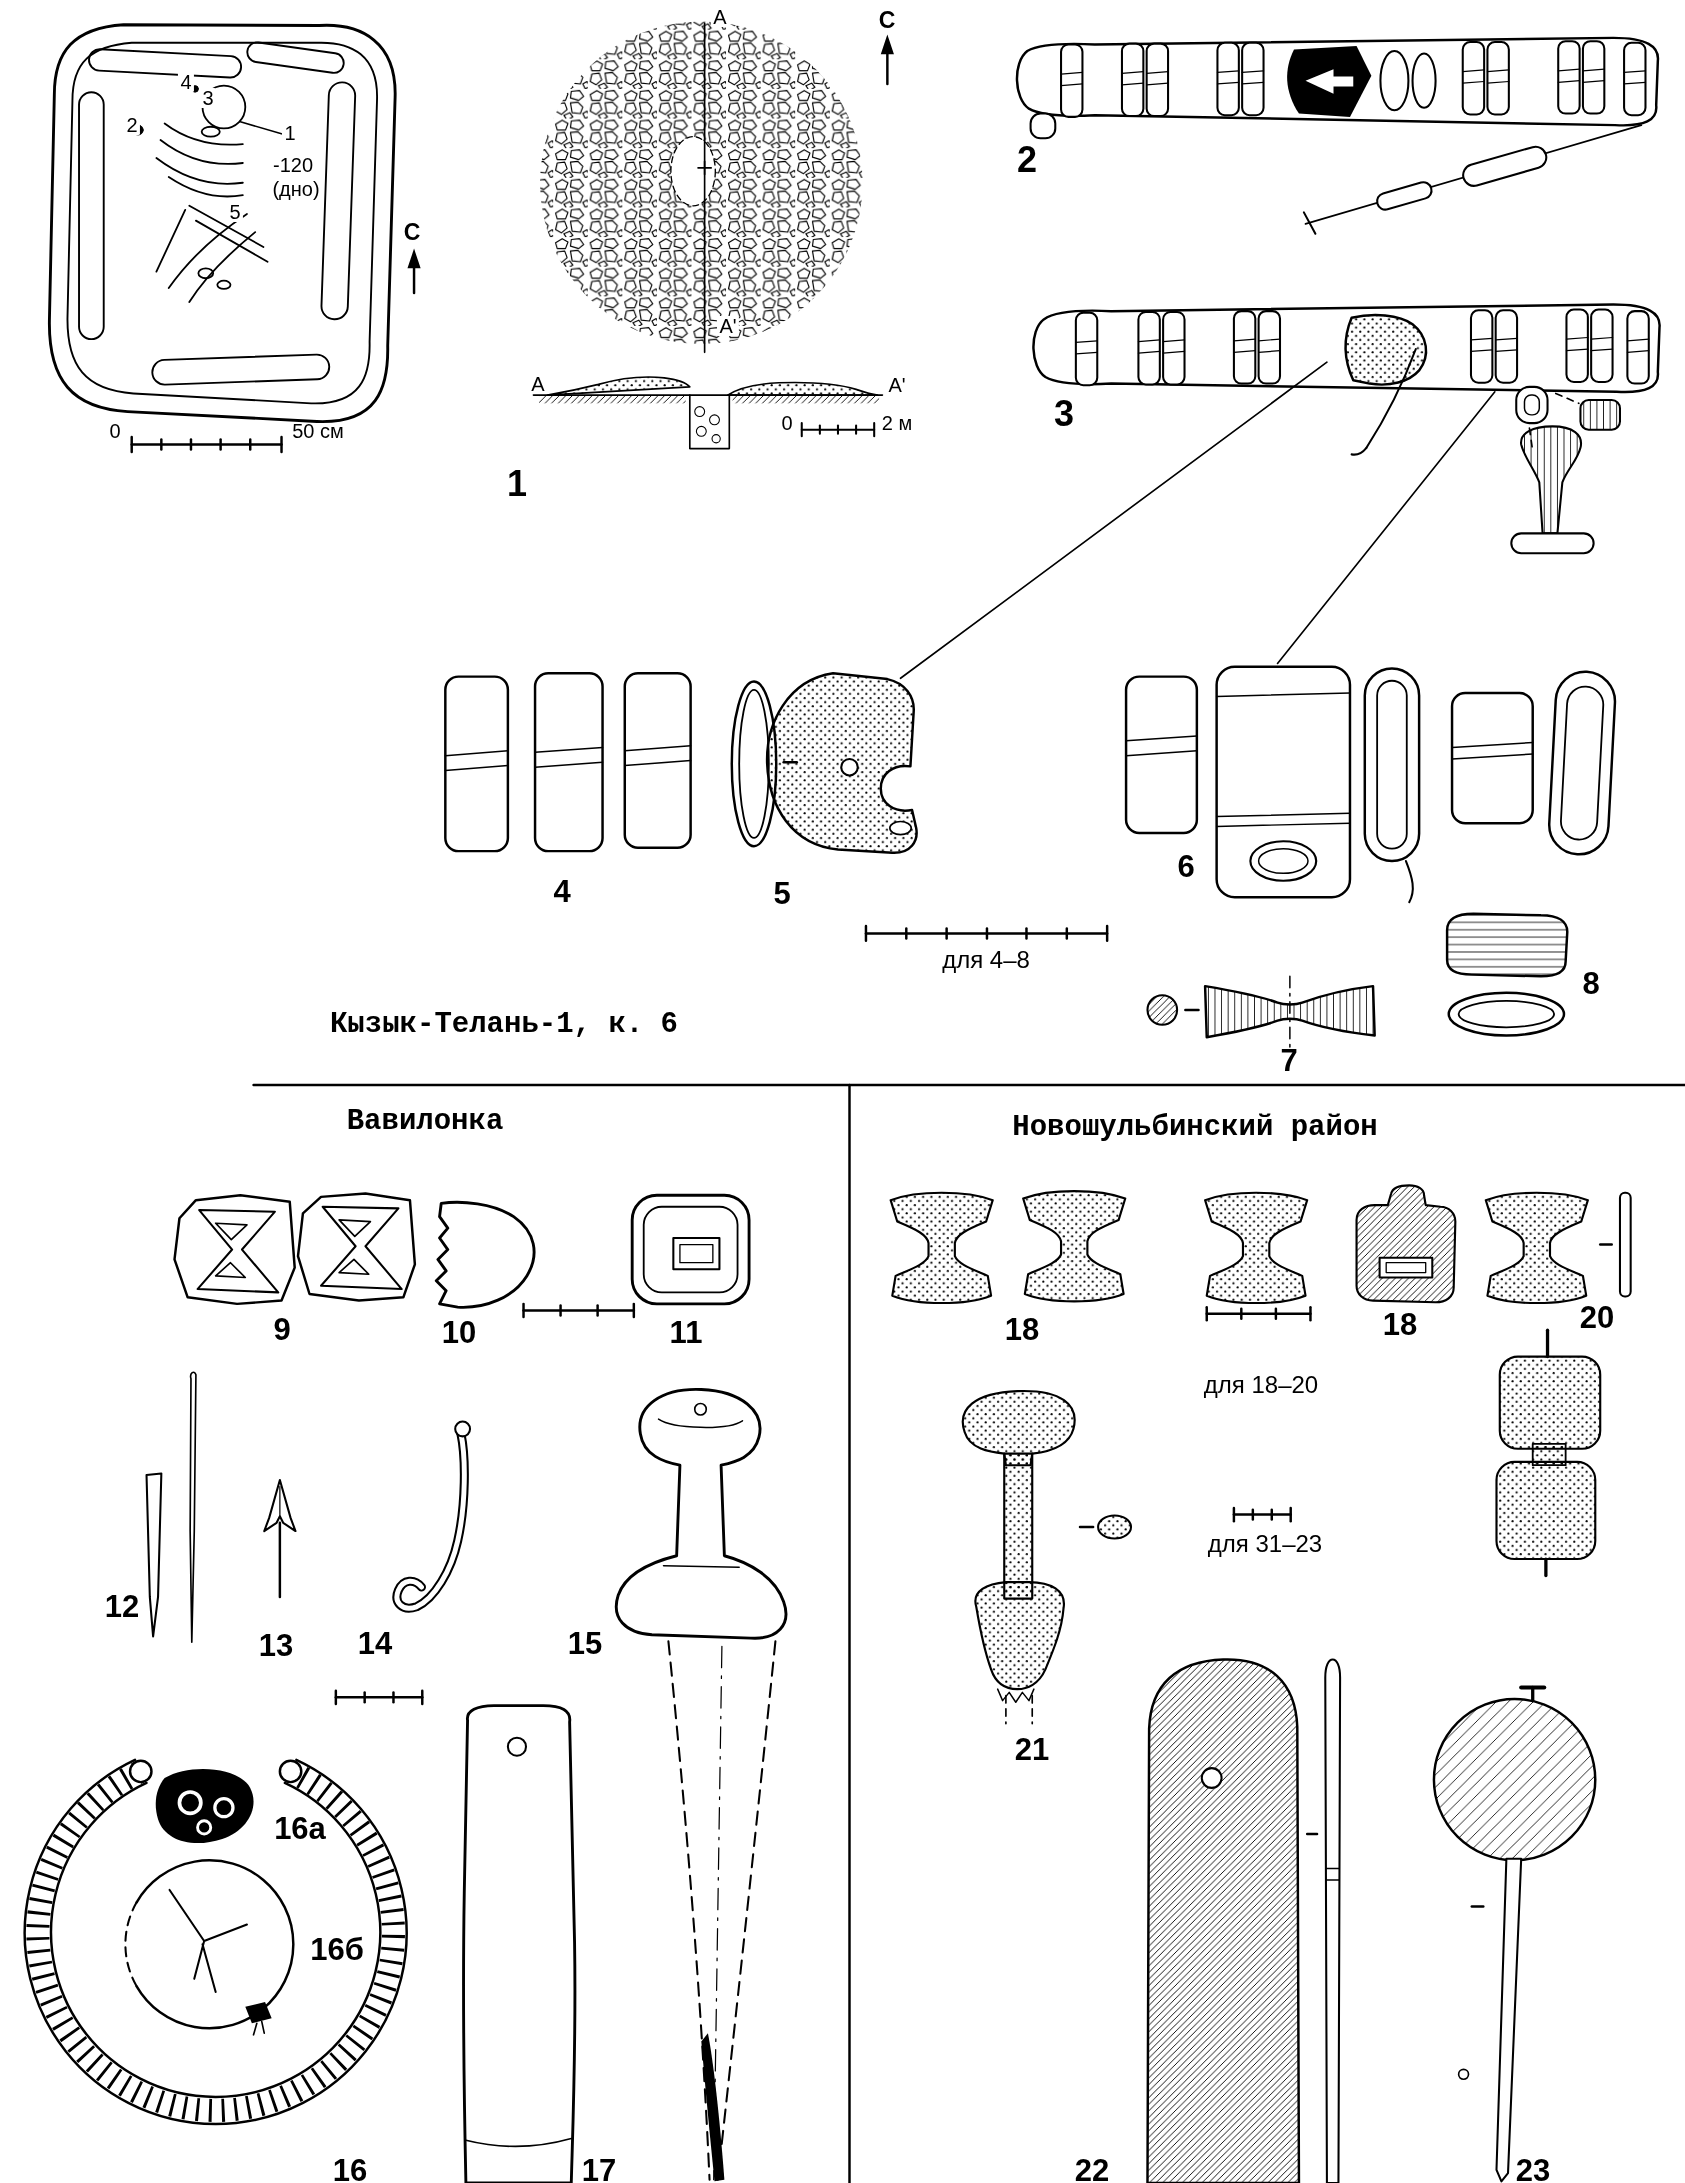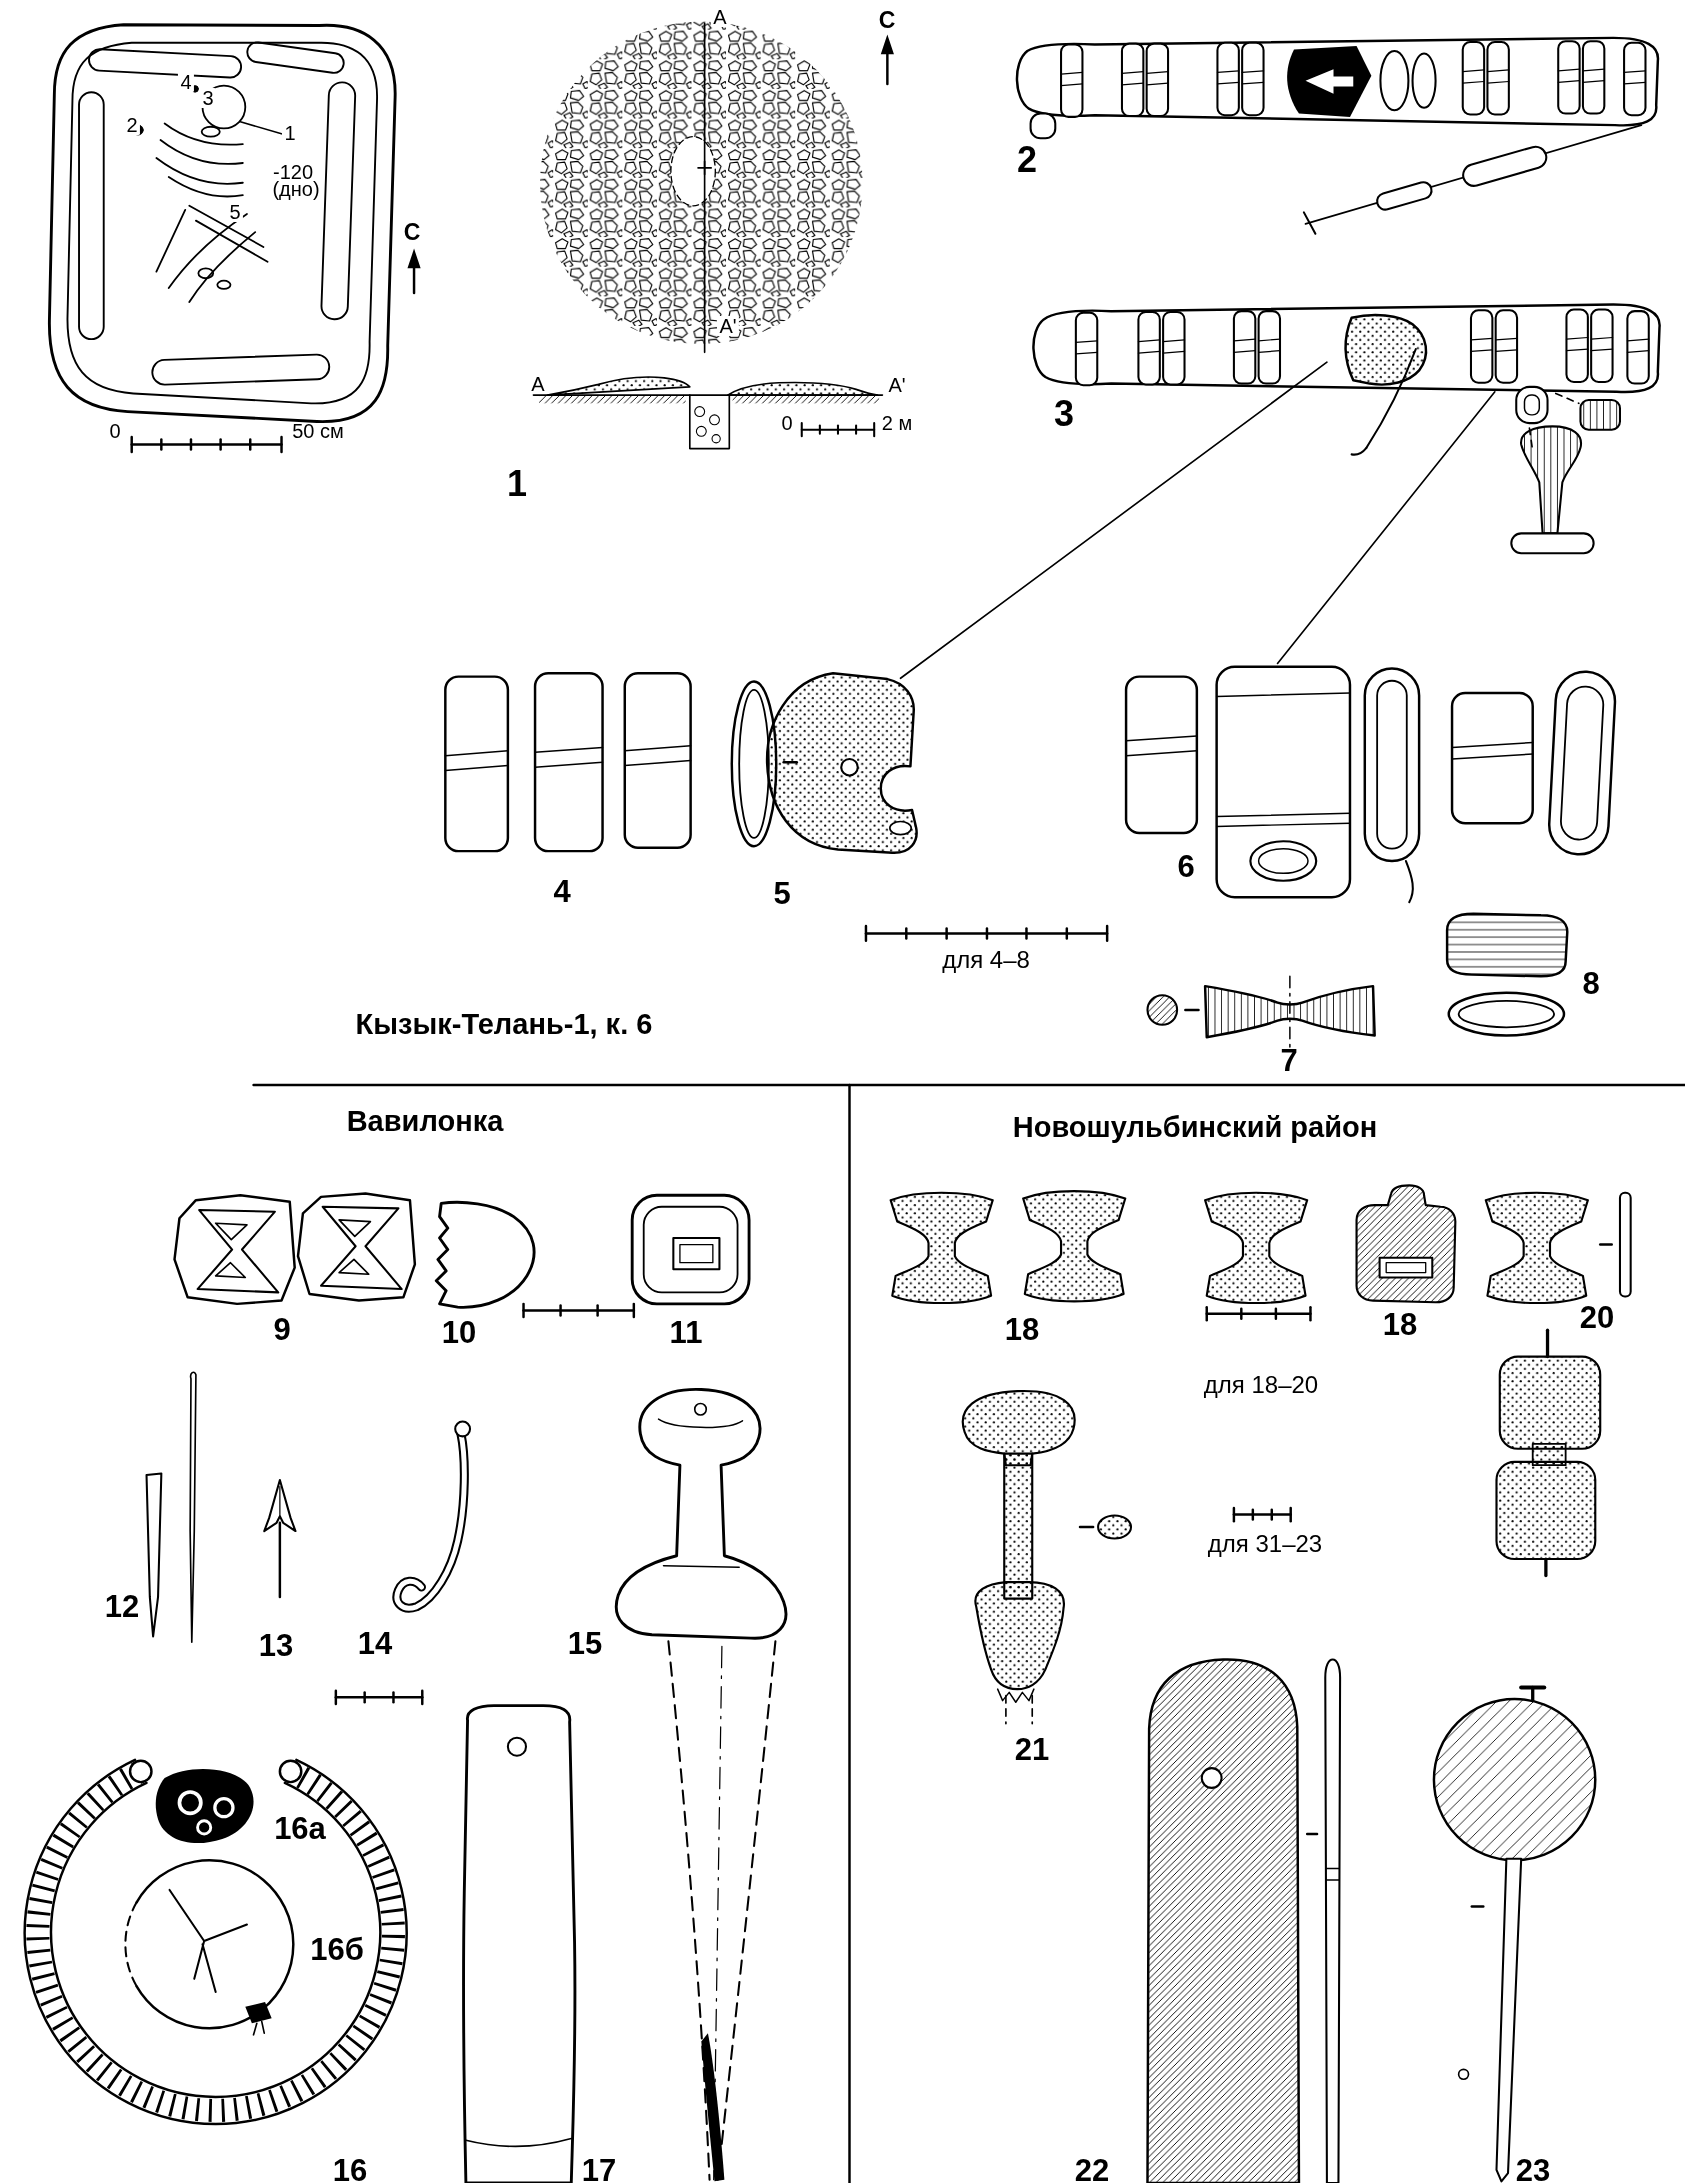--- a/index.html
+++ b/index.html
@@ -6,21 +6,21 @@
   .page{position:relative;width:1685px;height:2183px;background:#ffffff;overflow:hidden;
         font-family:"Liberation Sans",sans-serif;color:#000;}
   .layer{position:absolute;left:0;top:0;width:1685px;height:2183px;}
   svg.layer{display:block;}
   .lbl{position:absolute;transform:translate(-50%,-50%);white-space:nowrap;line-height:1;}
   .num{font-weight:700;font-size:31px;}
   .num-lg{font-weight:700;font-size:36px;}
   .plan{font-size:20px;}
   .plan-b{font-size:23px;font-weight:700;}
   .serif{font-family:Liberation Sans, sans-serif;font-size:24px;}
-  .title{font-weight:700;font-size:29px;}
+  .title{font-weight:700;font-size:29px;font-family:Liberation Mono, monospace;}
   .bgw{background:#fff;padding:0 2.5px;border-radius:1.6px;}
   .legend{position:absolute;left:76px;top:486px;font-family:"Liberation Serif",serif;
           font-size:25px;line-height:37px;white-space:nowrap;}
 </style>
 </head>
 <body>
 
 <div class="page">
 
 <svg class="layer" viewBox="0 0 2047 2652">
@@ -415,21 +415,21 @@
 
   </g>
 </svg>
 
 <div class="layer">
 
   <div class="lbl plan bgw" style="left:186px;top:82px">4</div>
   <div class="lbl plan bgw" style="left:208px;top:98px">3</div>
   <div class="lbl plan bgw" style="left:132px;top:125px">2</div>
   <div class="lbl plan bgw" style="left:290px;top:133px">1</div>
-  <div class="lbl plan" style="left:293px;top:172px">-120</div>
+  <div class="lbl plan" style="left:293px;top:165px">-120</div>
   <div class="lbl plan" style="left:296px;top:189px">(дно)</div>
   <div class="lbl plan bgw" style="left:235px;top:212px">5</div>
   <div class="lbl plan-b" style="left:412px;top:232px">С</div>
   <div class="lbl plan" style="left:115px;top:431px">0</div>
   <div class="lbl plan" style="left:318px;top:431px">50 см</div>
 
 
   <div class="lbl plan bgw" style="left:720px;top:16.5px">А</div>
   <div class="lbl plan-b" style="left:887px;top:20px">С</div>
   <div class="lbl plan bgw" style="left:728px;top:326px">А'</div>

